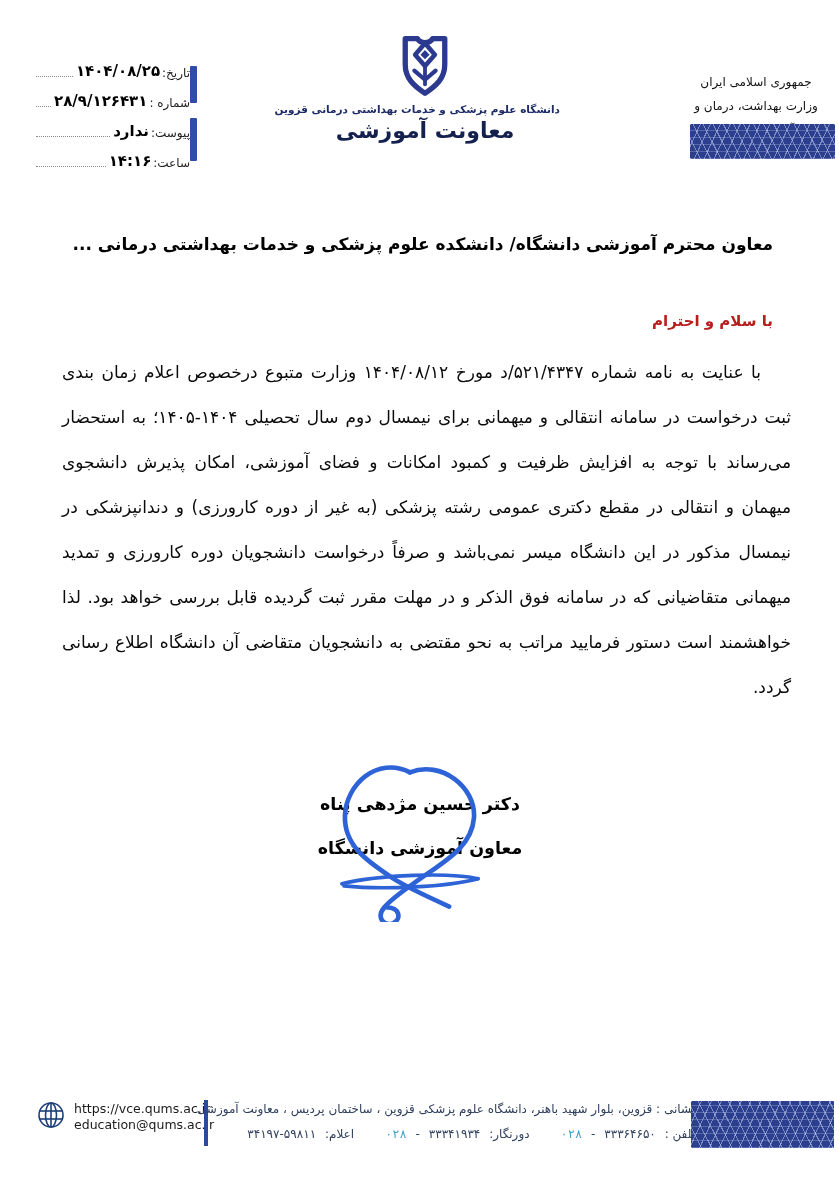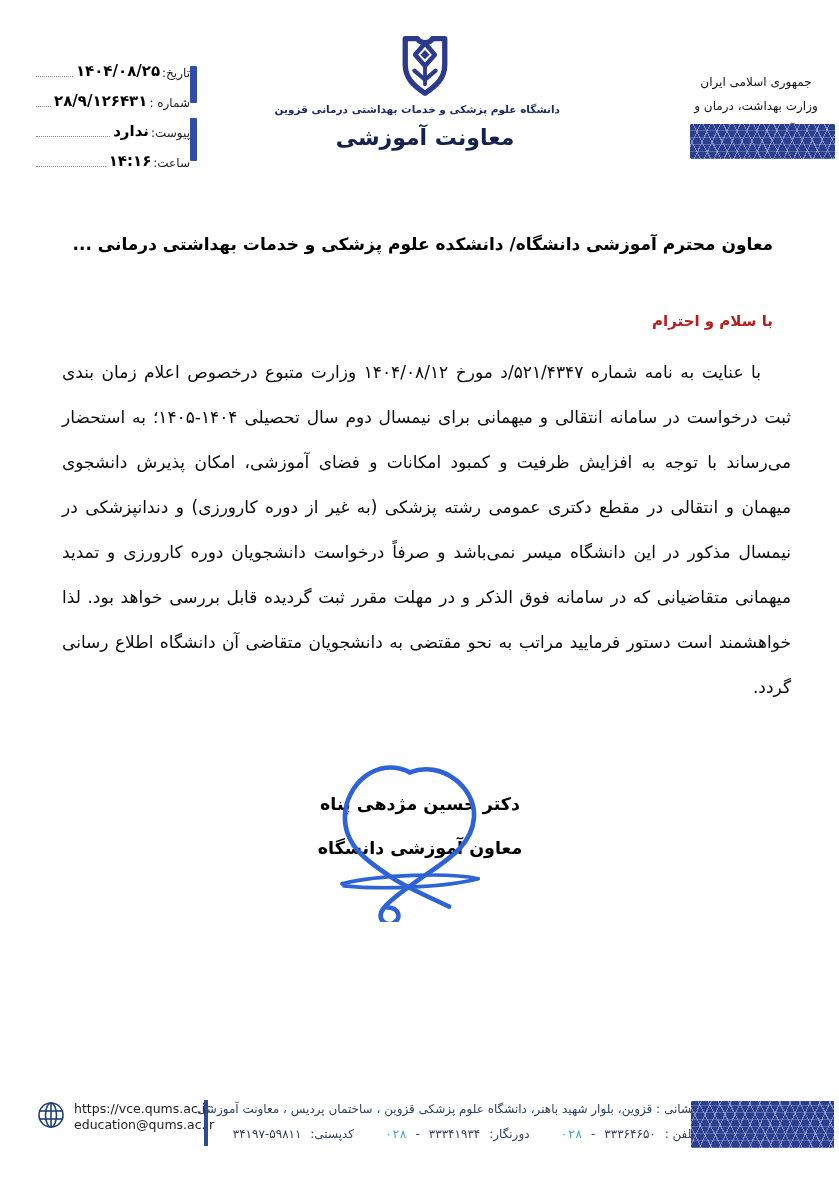--- a/index.html
+++ b/index.html
@@ -15,21 +15,21 @@
   .fvalue{font-weight:bold;font-size:15px;white-space:nowrap;margin-right:2px;color:#000;}
   .fleader{flex:1;border-bottom:1.5px dotted #8a8a8a;margin:0 3px 3px 0;min-width:3px;}
   .bar{position:absolute;width:7px;background:#2f4da8;border-radius:1px;}
   .bar1{left:190px;top:66px;height:37px;}
   .bar2{left:190px;top:118px;height:43px;}
   
   .centerhead{position:absolute;left:290px;top:20px;width:270px;text-align:center;direction:rtl;}
   .bismillah{font-size:12.5px;color:#111;}
   .logo-wrap{margin:5px auto 2px;width:76px;height:76px;}
   .uniname{font-size:10.5px;font-weight:600;color:#1c2a66;white-space:nowrap;line-height:1.3;}
-  .dept{font-size:22px;font-weight:bold;color:#14204d;margin-top:8px;}
+  .dept{font-size:22px;font-weight:bold;color:#14204d;margin-top:1px;}
   
   .righthead{position:absolute;left:676px;top:70px;width:160px;text-align:center;direction:rtl;font-size:12px;line-height:24px;color:#111;}
   .ornament{
     position:absolute;background-color:#2b3f8e;
     background-image:
       repeating-linear-gradient(115deg, rgba(190,202,238,.55) 0 1px, transparent 1px 9px),
       repeating-linear-gradient(63deg, rgba(190,202,238,.55) 0 1px, transparent 1px 9px),
       repeating-linear-gradient(0deg, rgba(190,202,238,.30) 0 1px, transparent 1px 7px);
     border-radius:1px;
   }
@@ -152,20 +152,20 @@
         <span>-</span>
         <span class="area">۰۲۸</span>
       </span>
       <span class="f-group">
         <span>دورنگار:</span>
         <span>۳۳۳۴۱۹۳۴</span>
         <span>-</span>
         <span class="area">۰۲۸</span>
       </span>
       <span class="f-group">
-        <span>کدپستی:</span>
+        <span>اعلام:</span>
         <span>۵۹۸۱۱-۳۴۱۹۷</span>
       </span>
     </div>
   </div>
   <div class="ornament ornament-bottom"></div>
 
 </div>
 
 </body></html>

